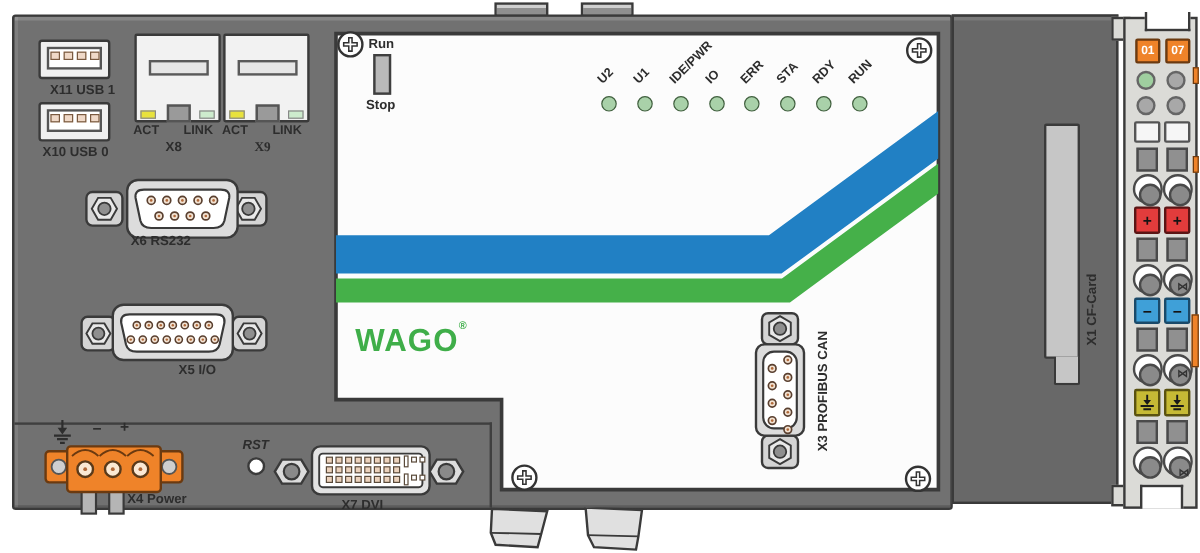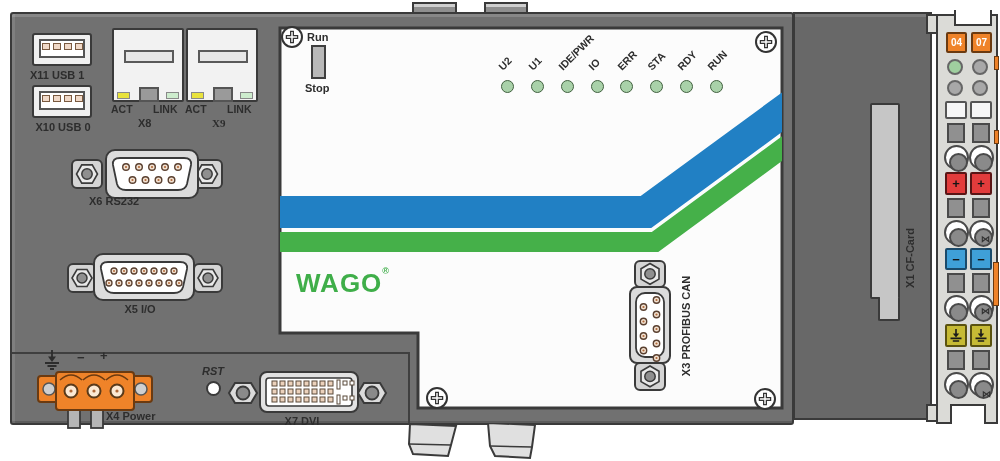--- a/index.html
+++ b/index.html
@@ -88,21 +88,21 @@
   </svg>
 
   <div class="a usb" style="left:32px;top:33px;">
     <div class="usb-inner">
       <span class="usb-pin"></span>
         <span class="usb-pin"></span>
         <span class="usb-pin"></span>
         <span class="usb-pin"></span>
     </div>
   </div>
-  <div class="a lbl" style="left:30px;top:69px;width:66px;text-align:left;">X11 USB 1</div>
+  <div class="a lbl" style="left:30px;top:69px;width:66px;text-align:right;">X11 USB 1</div>
 
   <div class="a usb" style="left:32px;top:85px;">
     <div class="usb-inner">
       <span class="usb-pin"></span>
         <span class="usb-pin"></span>
         <span class="usb-pin"></span>
         <span class="usb-pin"></span>
     </div>
   </div>
   <div class="a lbl" style="left:30px;top:121px;width:66px;text-align:center;">X10 USB 0</div>
@@ -152,21 +152,21 @@
         <circle cx="73" cy="21" r="1.1"></circle>
         <circle cx="86" cy="21" r="1.1"></circle>
         <circle cx="99" cy="21" r="1.1"></circle>
         <circle cx="112" cy="21" r="1.1"></circle>
       <circle cx="66.5" cy="34" r="1.1"></circle>
         <circle cx="79.5" cy="34" r="1.1"></circle>
         <circle cx="92.5" cy="34" r="1.1"></circle>
         <circle cx="105.5" cy="34" r="1.1"></circle>
     </g>
   </svg>
-  <div class="a lbl" style="left:89px;top:195px;width:90px;">X6 RS232</div>
+  <div class="a lbl" style="left:89px;top:195px;width:90px;text-align:center;">X6 RS232</div>
 
   <svg class="a" style="left:64px;top:252px" width="162" height="52" viewBox="0 0 162 52">
     <rect x="4" y="12" width="28" height="28" rx="5" fill="#d4d4d4" stroke="#3a3a3a" stroke-width="2"></rect>
     <polygon points="13,17.5 23,17.5 28,26 23,34.5 13,34.5 8,26" fill="#e9e9e9" stroke="#3a3a3a" stroke-width="1.6"></polygon>
     <circle cx="18" cy="26" r="5" fill="#8f8f8f" stroke="#3a3a3a" stroke-width="1.5"></circle>
     <rect x="130" y="12" width="28" height="28" rx="5" fill="#d4d4d4" stroke="#3a3a3a" stroke-width="2"></rect>
     <polygon points="139,17.5 149,17.5 154,26 149,34.5 139,34.5 134,26" fill="#e9e9e9" stroke="#3a3a3a" stroke-width="1.6"></polygon>
     <circle cx="144" cy="26" r="5" fill="#8f8f8f" stroke="#3a3a3a" stroke-width="1.5"></circle>
     <rect x="30" y="2" width="100" height="46" rx="9" fill="#dcdcdc" stroke="#3a3a3a" stroke-width="2"></rect>
     <path d="M44 10 H116 Q124 10 123 17 L119 35 Q117.5 41 110 41 H50 Q42.5 41 41 35 L37 17 Q36 10 44 10 Z" fill="#fff" stroke="#3a3a3a" stroke-width="1.8"></path>
@@ -198,21 +198,21 @@
       <circle cx="45" cy="31" r="1"></circle>
         <circle cx="55" cy="31" r="1"></circle>
         <circle cx="65" cy="31" r="1"></circle>
         <circle cx="75" cy="31" r="1"></circle>
         <circle cx="85" cy="31" r="1"></circle>
         <circle cx="95" cy="31" r="1"></circle>
         <circle cx="105" cy="31" r="1"></circle>
         <circle cx="115" cy="31" r="1"></circle>
     </g>
   </svg>
-  <div class="a lbl" style="left:100px;top:303px;width:80px;text-align:center;">X5 I/O</div>
+  <div class="a lbl" style="left:100px;top:303px;width:80px;text-align:right;">X5 I/O</div>
 
   <svg class="a" style="left:34px;top:346px" width="130" height="84" viewBox="0 0 130 84">
     <g>
       <path d="M18 4 V11" stroke="#2d2d2d" stroke-width="1.8" fill="none"></path>
       <polygon points="14,10.5 22,10.5 18,16" fill="#2d2d2d"></polygon>
       <path d="M11 17 H25 M13.5 20 H22.5 M16 23 H20" stroke="#2d2d2d" stroke-width="1.8" fill="none"></path>
     </g>
     <rect x="4" y="30" width="22" height="26" rx="3" fill="#ef8329" stroke="#6b3a10" stroke-width="2"></rect>
     <circle cx="15" cy="43" r="6" fill="#cfcfcf" stroke="#555" stroke-width="1.5"></circle>
     <rect x="96" y="30" width="22" height="26" rx="3" fill="#ef8329" stroke="#6b3a10" stroke-width="2"></rect>
@@ -378,21 +378,21 @@
   <div class="a cf-slot" style="left:870px;top:103px;width:30px;height:196px;"></div>
   <div class="a cf-slot" style="left:878px;top:297px;width:22px;height:24px;border-top:none;"></div>
   <div class="rot-label" style="left:910px;top:258px;">X1 CF-Card</div>
 
   <div class="a thook" style="left:926px;top:14px;height:20px;"></div>
   <div class="a thook" style="left:926px;top:404px;height:18px;"></div>
   <div class="a tmod"></div>
   <div class="a notch" style="left:954px;top:10px;width:38px;height:16px;border:2px solid #3a3a3a;border-top:none;"></div>
   <div class="a notch" style="left:950px;top:404px;width:36px;height:20px;border:2px solid #3a3a3a;border-bottom:none;"></div>
 
-  <div class="a ttab ctr" style="left:946px;top:32px;">04</div>
+  <div class="a ttab ctr" style="left:946px;top:32px;">01</div>
   <div class="a ttab ctr" style="left:971px;top:32px;">07</div>
 
   <div class="a tled" style="left:947px;top:59px;background:#9fcf9f;"></div>
   <div class="a tled" style="left:972px;top:59px;background:#a8a8a8;"></div>
   <div class="a tled" style="left:947px;top:80px;background:#a8a8a8;"></div>
   <div class="a tled" style="left:972px;top:80px;background:#a8a8a8;"></div>
 
   <div class="a tbtn" style="left:945px;top:101px;"></div>
   <div class="a tbtn" style="left:970px;top:101px;"></div>
 

